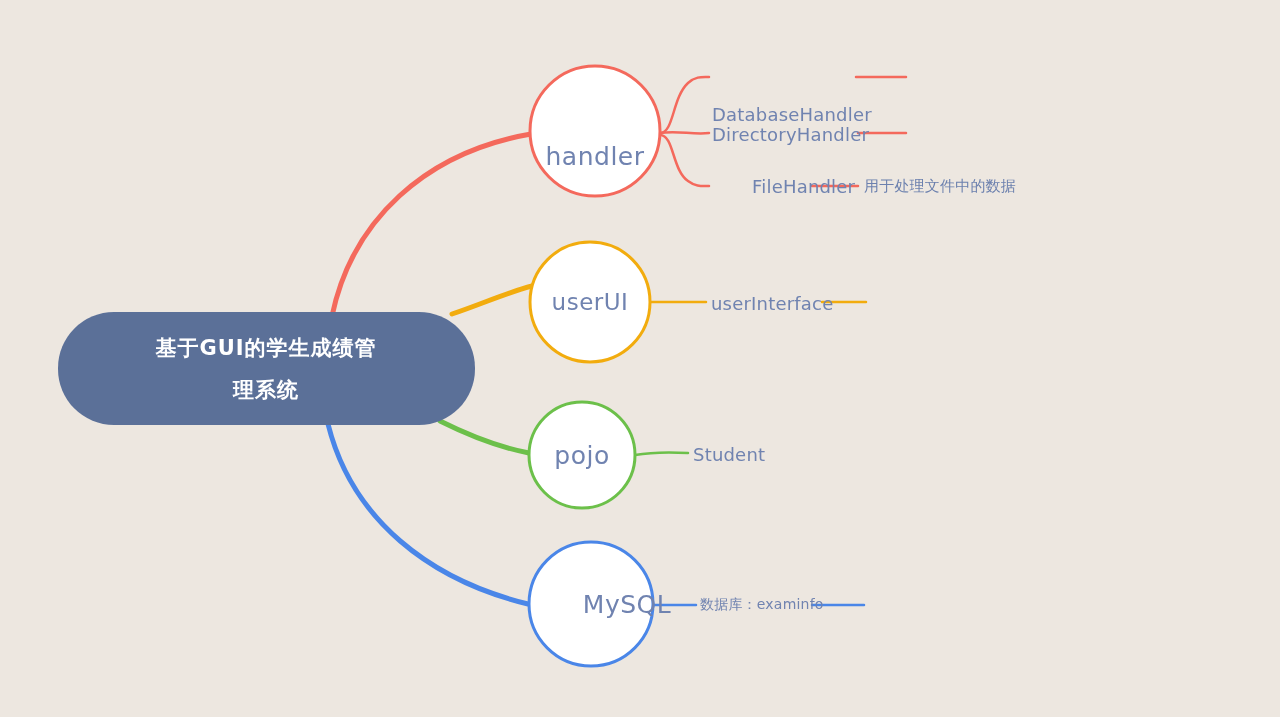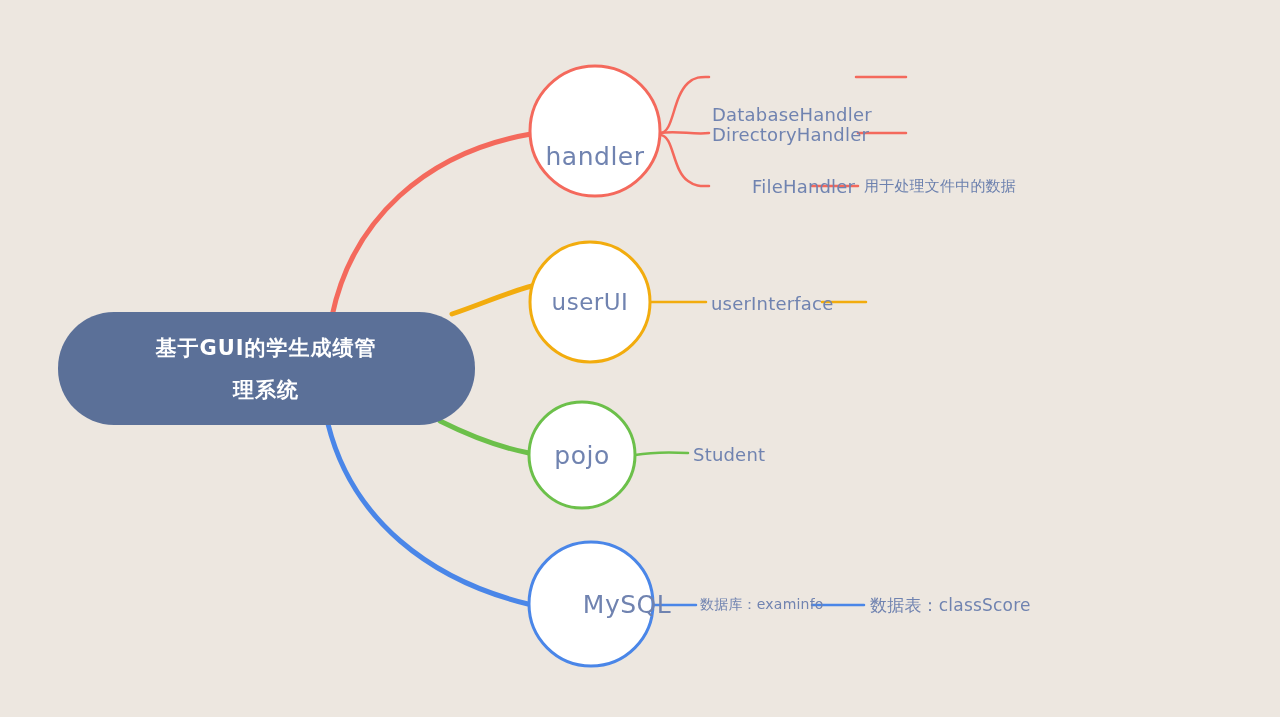--- a/index.html
+++ b/index.html
@@ -60,15 +60,14 @@
   <div class="lbl" style="left:712px;top:134px;">DirectoryHandler</div>
 
   <div class="lbl" style="left:752px;top:186px;">FileHandler</div>
   <div class="desc" style="left:864px;top:175px;">用于处理文件中的数据</div>
 
   <div class="lbl" style="left:711px;top:303px;">userInterface</div>
 
   <div class="lbl" style="left:693px;top:454px;">Student</div>
 
   <div class="lbl" style="left:700px;top:605px;font-size:14px;">数据库：examinfo</div>
-  <div class="lbl" style="left:870px;top:605px;font-size:17px;">数据表：classScore</div>
 
 </div>
 
 </body></html>

